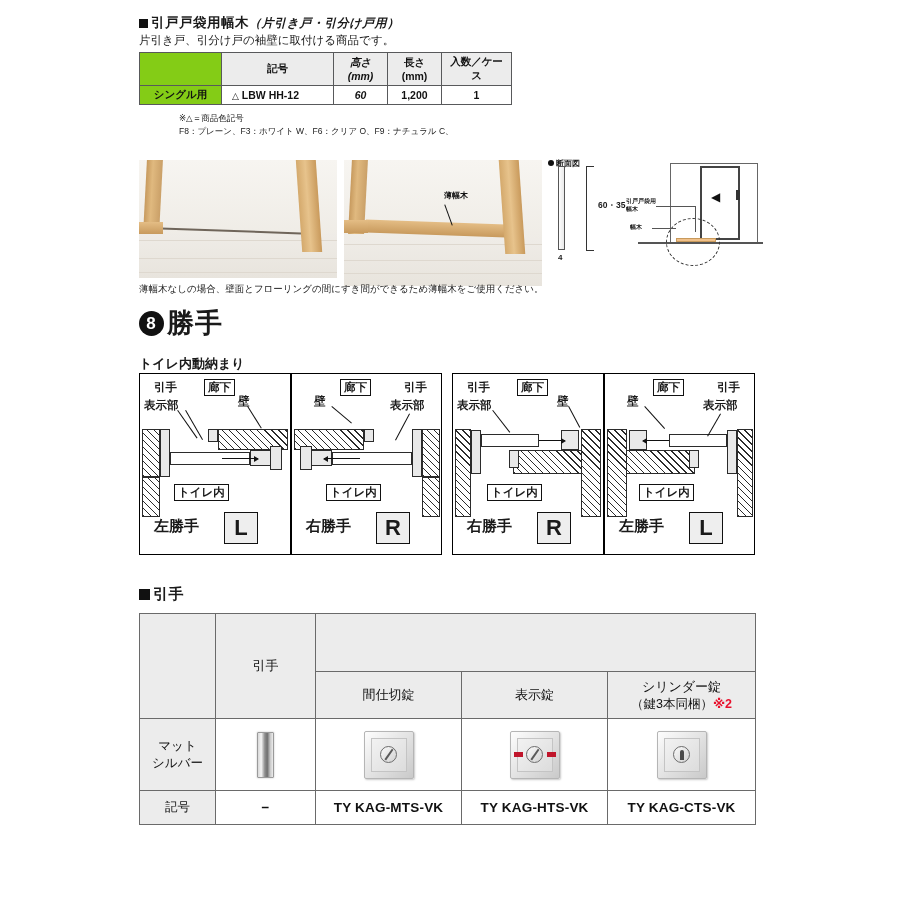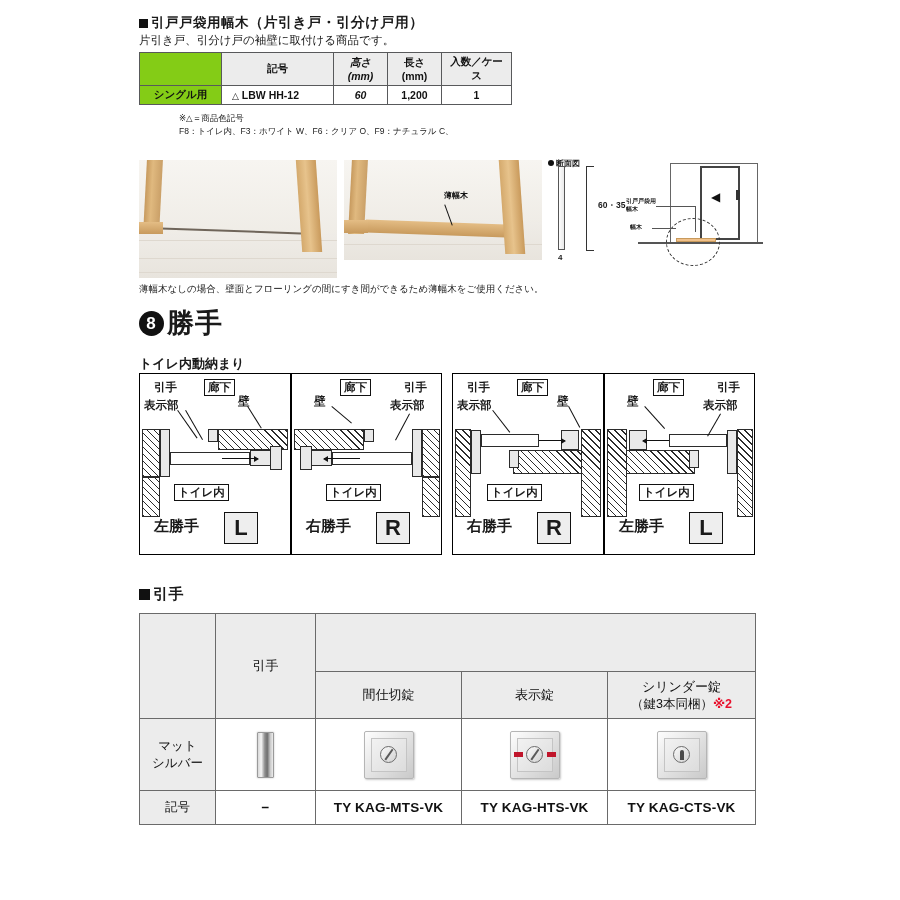--- a/index.html
+++ b/index.html
@@ -143,21 +143,21 @@
     position:absolute; left:50%; top:50%; width:4px; height:10px; margin:-5px 0 0 -2px;
     background:#4a4a4a; border-radius:2px 2px 0 0;
   }
 </style>
 </head>
 <body>
 
 <div class="page">
 
   <div class="hdr-sq" style="position:absolute;left:139px;top:14px;">
-    <span class="sq"></span><span>引戸戸袋用幅木</span><span style="font-size:14px;">（片引き戸・引分け戸用）</span>
+    <span class="sq"></span><span>引戸戸袋用幅木</span><span style="font-size:12px;font-style:italic;">（片引き戸・引分け戸用）</span>
   </div>
   <div class="lead" style="position:absolute;left:139px;top:33px;">片引き戸、引分け戸の袖壁に取付ける商品です。</div>
 
   <table class="tbl1">
     <tbody>
         <tr>
       <td class="hd rh"></td>
       <td class="hd c-code" style="text-align:center;padding-left:4px;">記号</td>
       <td class="hd c-h">高さ(mm)</td>
       <td class="hd c-l">長さ(mm)</td>
@@ -168,36 +168,36 @@
       <td class="c-code"><span class="tri">△</span> <span>LBW HH-12</span></td>
       <td class="c-h">60</td>
       <td class="c-l">1,200</td>
       <td class="c-n">1</td>
     </tr>
   </tbody>
     </table>
 
   <div class="notes">
     <div>※△＝商品色記号</div>
-    <div>F8：トイレ内、F3：ホワイト W、F6：クリア O、F9：ナチュラル C、</div>
+    <div>F8：プレーン、F3：ホワイト W、F6：クリア O、F9：ナチュラル C、</div>
   </div>
 
   <div class="photo" style="left:139px;top:160px;width:198px;height:118px;">
     <div class="ph-wall"></div>
     <div class="ph-floor"></div>
     <div class="ph-floorline" style="top:80px;"></div>
     <div class="ph-floorline" style="top:98px;"></div>
     <div class="ph-floorline" style="top:112px;"></div>
     <div class="ph-gap" style="left:22px;top:70px;width:140px;height:2px;transform:rotate(2deg);"></div>
     <div class="ph-jambL" style="left:6px;top:0;width:16px;height:74px;transform:skewX(-3deg);"></div>
     <div class="ph-base" style="left:0px;top:62px;width:24px;height:12px;"></div>
     <div class="ph-jambR" style="left:160px;top:0;width:20px;height:92px;transform:skewX(4deg);"></div>
   </div>
 
-  <div class="photo" style="left:344px;top:160px;width:198px;height:100px;">
+  <div class="photo" style="left:344px;top:160px;width:198px;height:126px;">
     <div class="ph-wall"></div>
     <div class="ph-floor"></div>
     <div class="ph-floorline" style="top:84px;"></div>
     <div class="ph-floorline" style="top:100px;"></div>
     <div class="ph-floorline" style="top:113px;"></div>
     <div class="ph-base" style="left:22px;top:62px;width:140px;height:13px;transform:skewY(2deg);"></div>
     <div class="ph-jambL" style="left:6px;top:0;width:16px;height:74px;transform:skewX(-3deg);"></div>
     <div class="ph-base" style="left:0px;top:60px;width:24px;height:13px;"></div>
     <div class="ph-jambR" style="left:158px;top:0;width:20px;height:94px;transform:skewX(4deg);"></div>
     <div class="lead-line" style="left:104px;top:44px;width:1px;height:22px;transform:rotate(-20deg);"></div>

